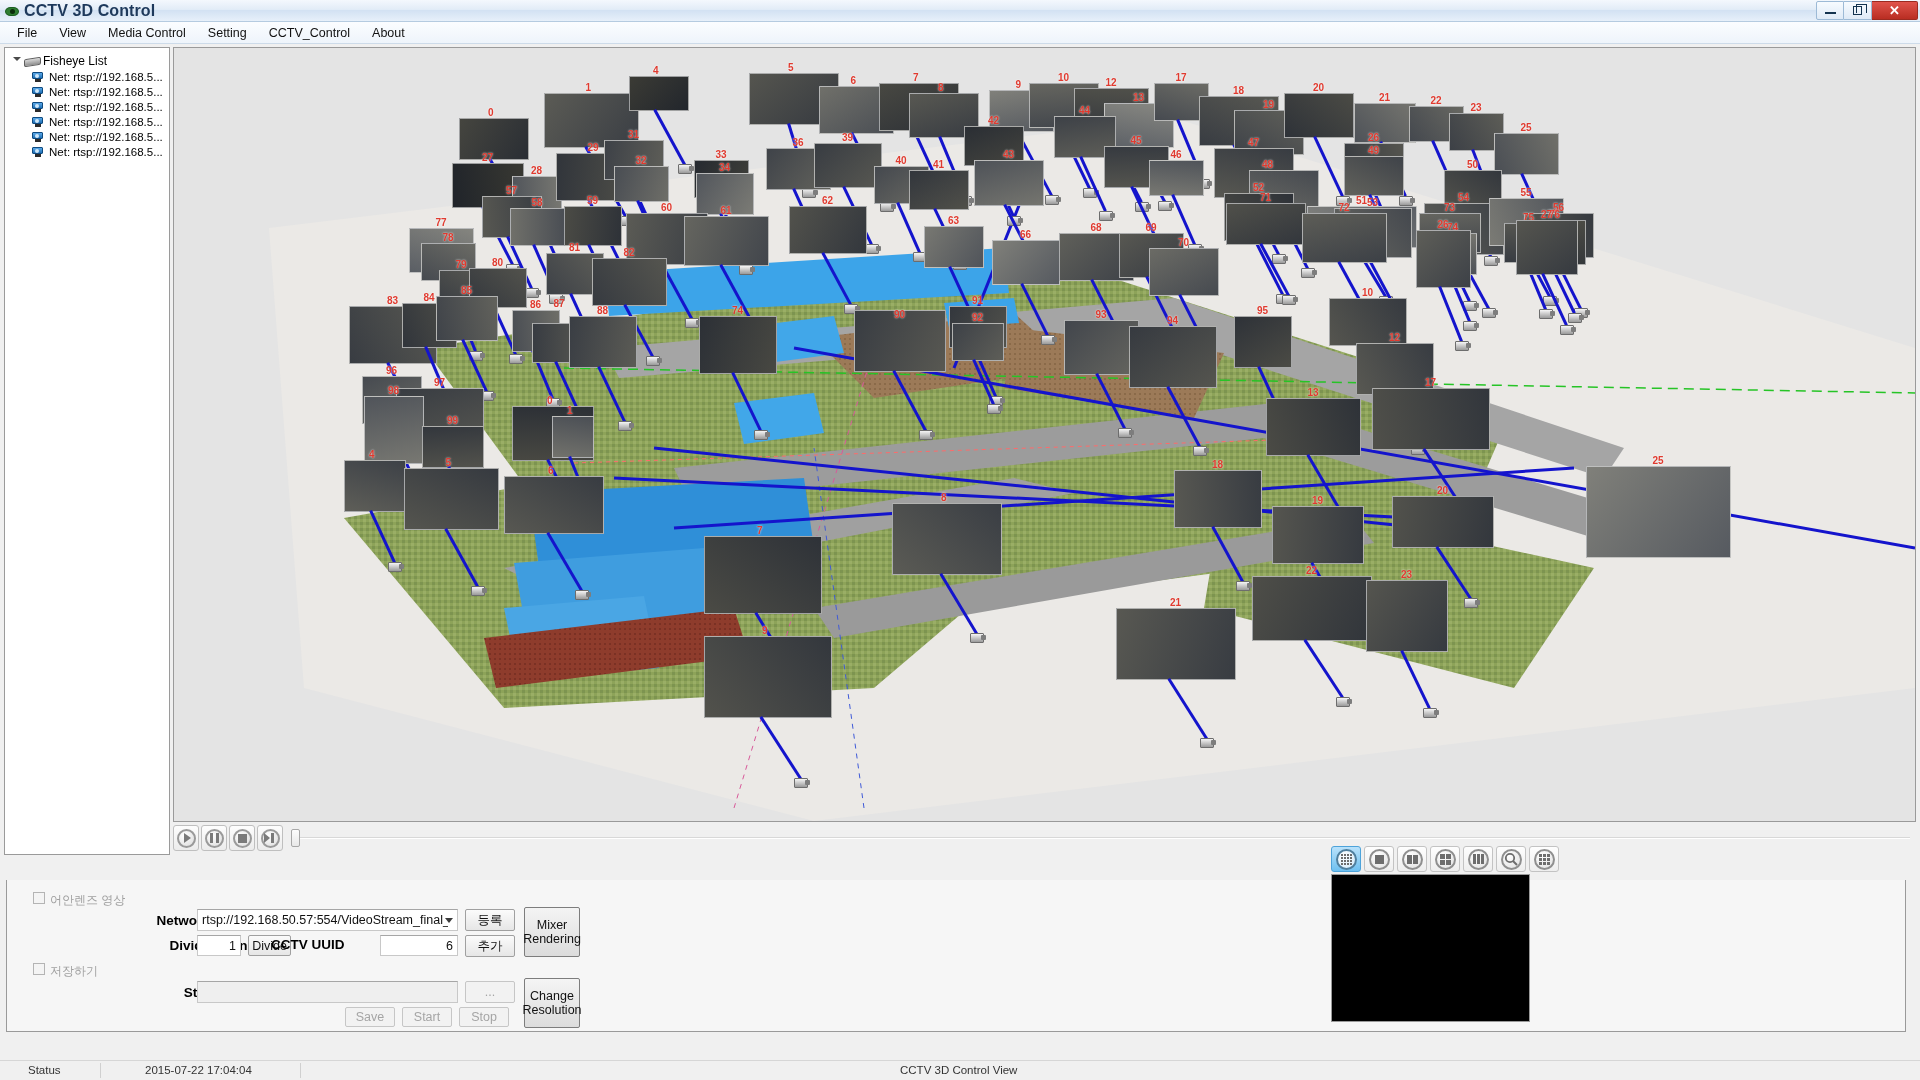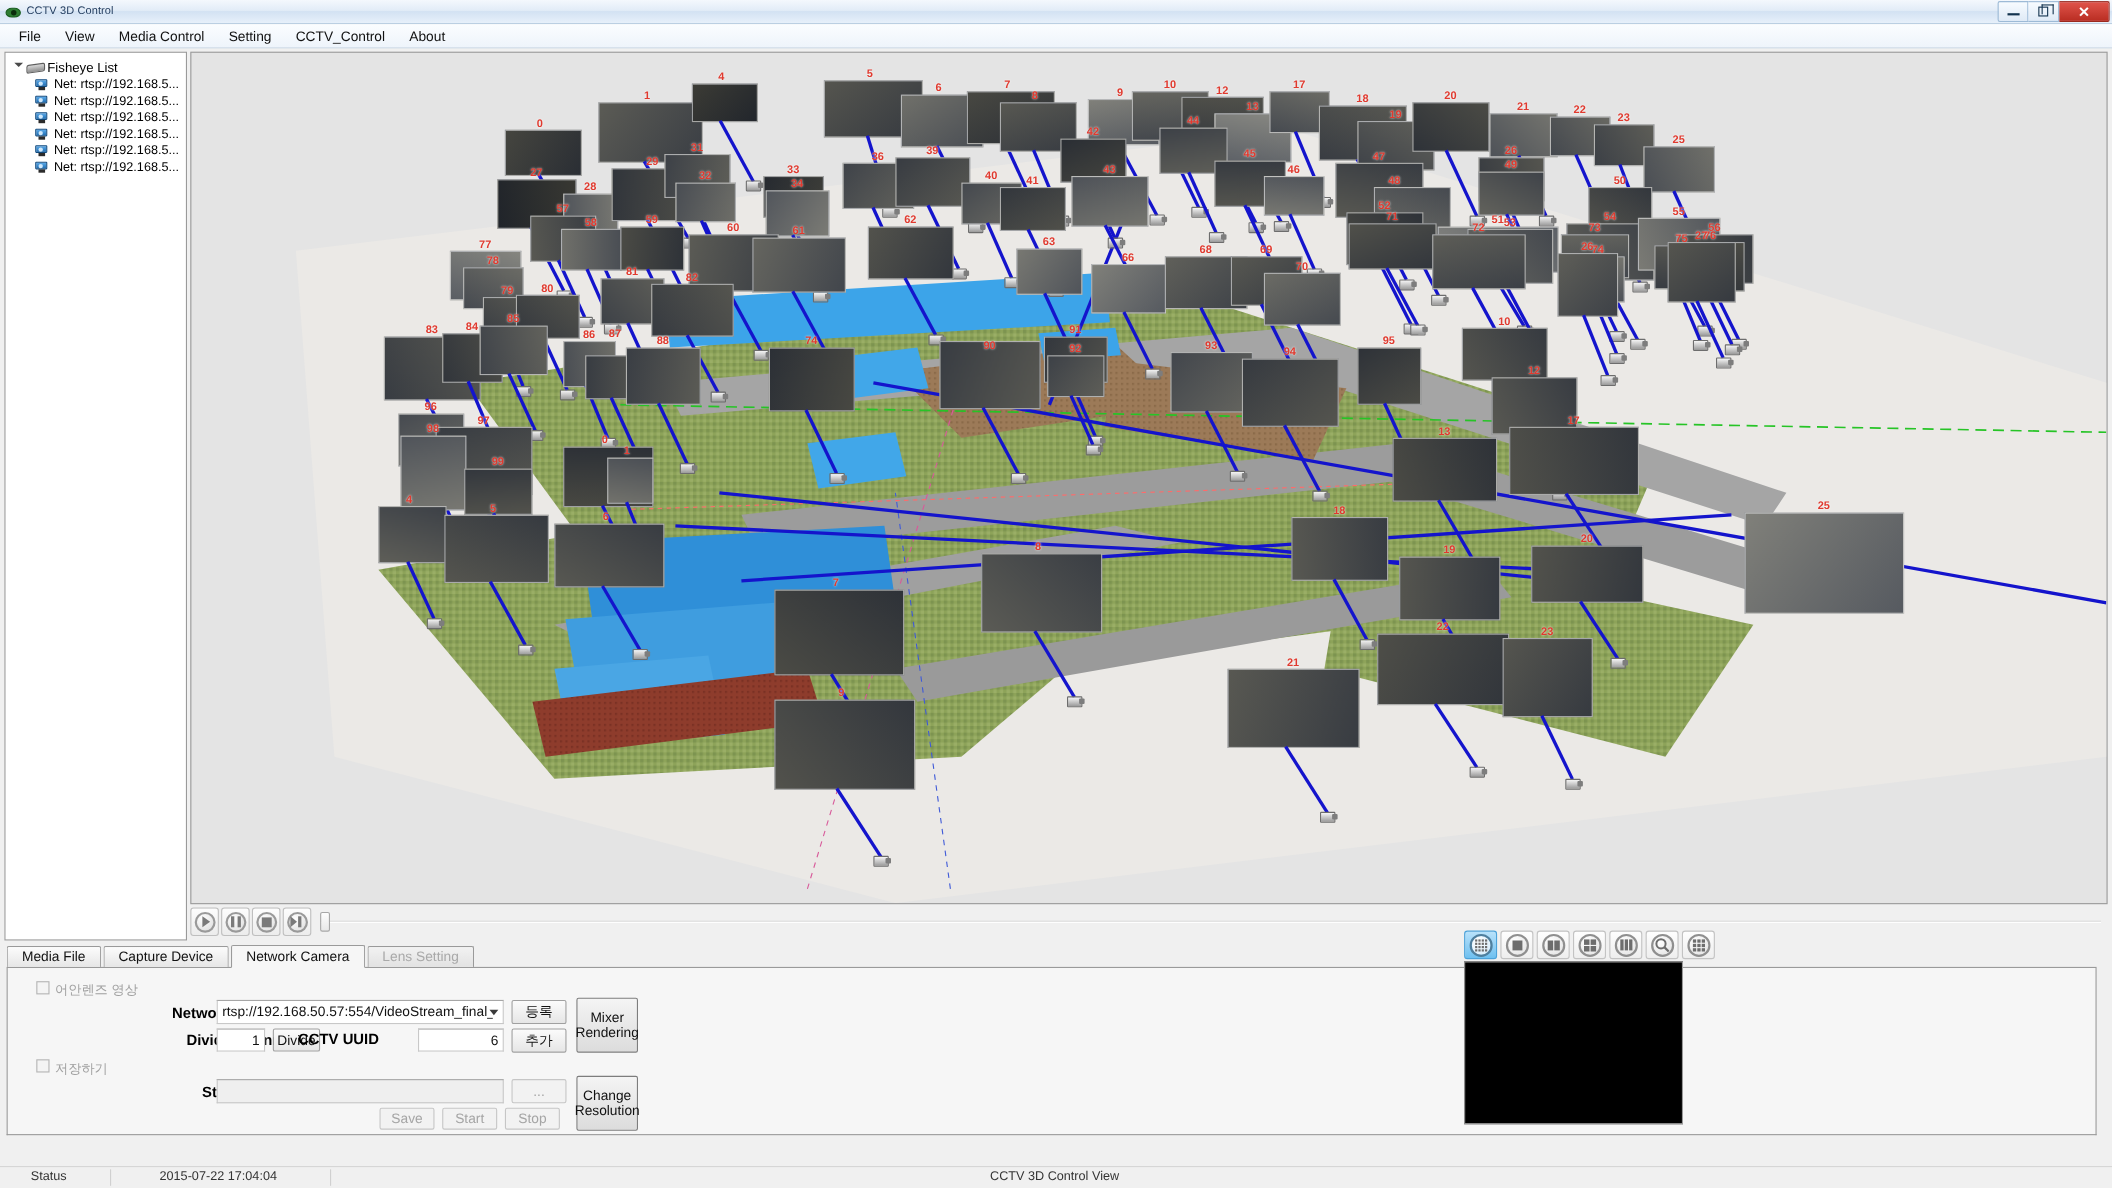--- a/index.html
+++ b/index.html
@@ -25,21 +25,21 @@
   #app-icon .eye-outer {
     position: absolute; left: 0; top: 3px; width: 14px; height: 9px;
     background: #2e7d32; border-radius: 50%/60%;
     border: 1px solid #1b5e20;
   }
   #app-icon .eye-inner {
     position: absolute; left: 5px; top: 5px; width: 5px; height: 5px;
     background: #0b2d0c; border-radius: 50%;
   }
   #title-text {
-    font-size: 10px; color: #1e395b; letter-spacing: .1px;
+    font-size: 16px; color: #1e395b; letter-spacing: .1px; font-weight: bold;
   }
   #wincontrols {
     position: absolute; right: 2px; top: 1px; display: flex; gap: 0;
   }
   .wbtn {
     width: 28px; height: 19px; display: flex; align-items: center; justify-content: center;
     border: 1px solid #9dbad6; border-left: none;
     background: linear-gradient(to bottom,#f7fbff,#dfeaf6);
   }
   .wbtn:first-child { border-left: 1px solid #9dbad6; border-radius: 2px 0 0 2px;}
@@ -857,26 +857,20 @@
       </span>
     </div>
   <div id="seek-track">
     <div class="line"></div>
     <div id="seek-thumb"></div>
   </div>
 </div>
 
 <div id="bottom">
 
-  <div id="tabstrip">
-    <div class="tab">Media File</div>
-    <div class="tab">Capture Device</div>
-    <div class="tab active">Network Camera</div>
-    <div class="tab disabled">Lens Setting</div>
-  </div>
 
   <div id="tabpage">
 
     <div class="chkrow" style="left:26px; top:12px;">
       <span class="chkbox"></span>
       <span class="chklabel">어안렌즈 영상</span>
     </div>
 
     <div class="flabel" style="left:40px; top:33px; width:220px;">Network Address</div>
     <div class="finput" style="left:190px; top:29px; width:261px; height:22px;">

